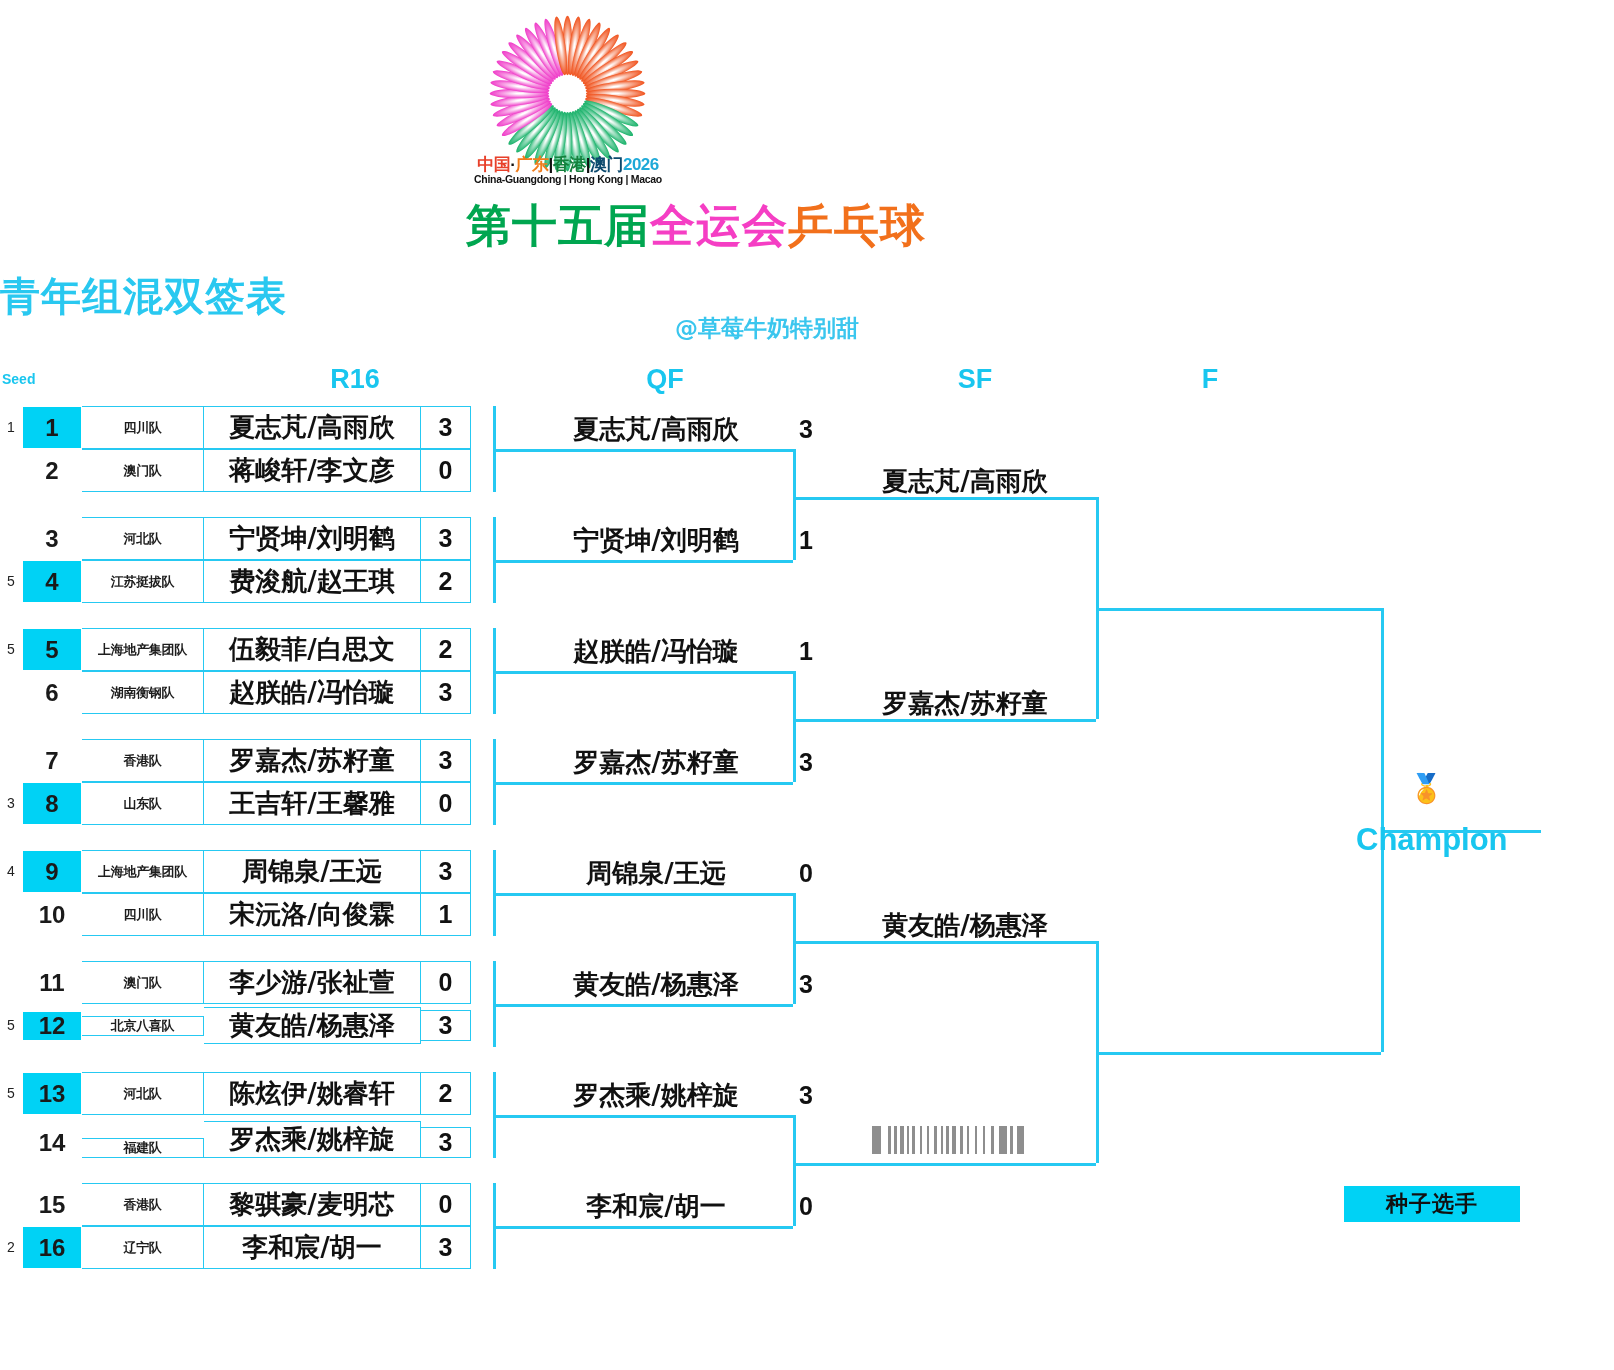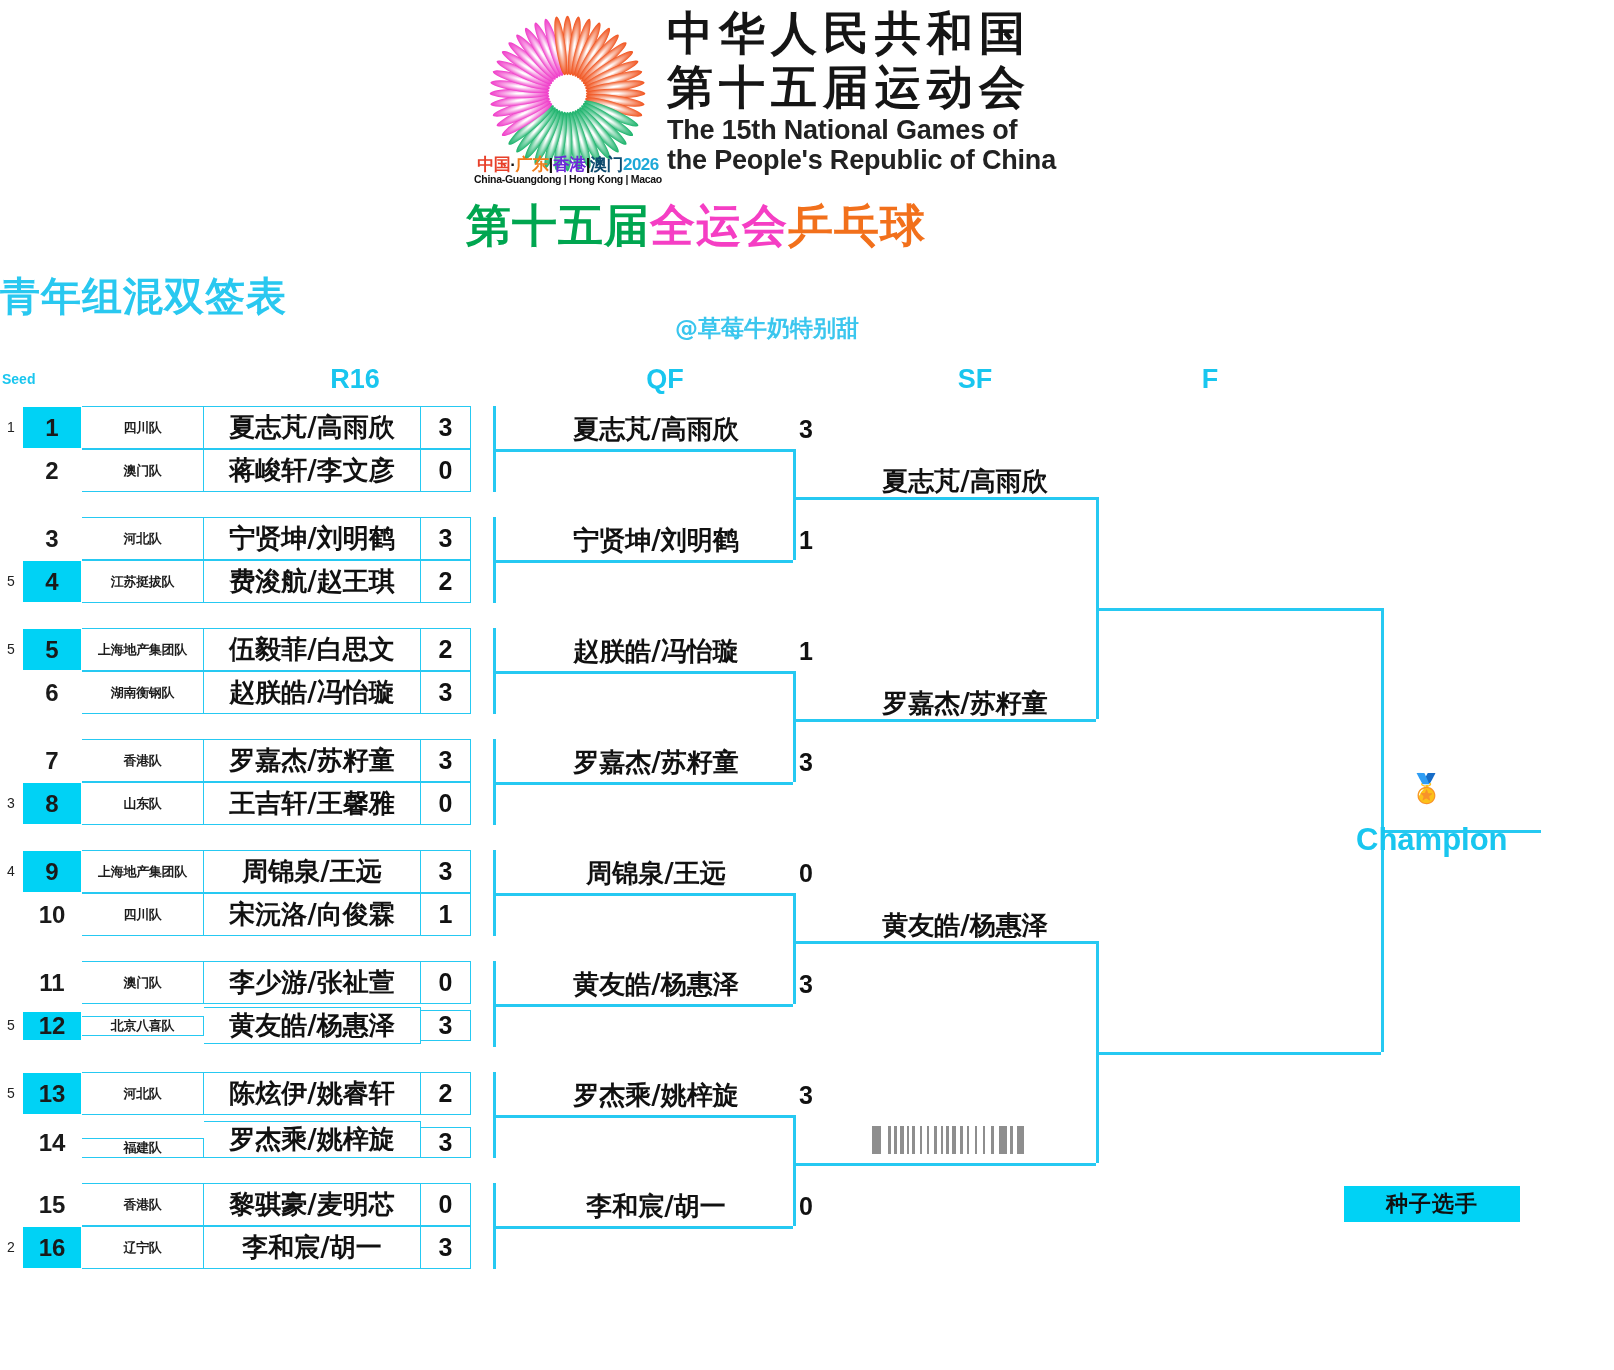--- a/index.html
+++ b/index.html
@@ -201,30 +201,24 @@
               <ellipse cx="0" cy="-55" rx="5.5" ry="34" fill="url(#gM)" transform="rotate(327.27272727272725)"></ellipse>
               <ellipse cx="0" cy="-55" rx="5.5" ry="34" fill="url(#gM)" transform="rotate(335.45454545454544)"></ellipse>
               <ellipse cx="0" cy="-55" rx="5.5" ry="34" fill="url(#gM)" transform="rotate(343.6363636363636)"></ellipse>
               <ellipse cx="0" cy="-55" rx="5.5" ry="34" fill="url(#gO)" transform="rotate(351.8181818181818)"></ellipse>
             </g>
         </g>
 
       </svg>
       <div id="logo-sub">
         <div class="l1">
-          <span style="color:#e8402a">中国</span><span style="color:#111">·</span><span style="color:#f07c1b">广东</span><span style="color:#111">|</span><span style="color:#6d28d9">香港</span><span style="color:#111">|</span><span style="color:#0c4a6e">澳门</span><span style="color:#1fa9d8">2026</span>
+          <span style="color:#e8402a">中国</span><span style="color:#111">·</span><span style="color:#f07c1b">广东</span><span style="color:#111">|</span><span style="color:#15803d">香港</span><span style="color:#111">|</span><span style="color:#0c4a6e">澳门</span><span style="color:#1fa9d8">2026</span>
         </div>
         <div class="l2">China-Guangdong | Hong Kong | Macao</div>
       </div>
-    </div>
-    <div id="logo-text">
-      <div class="cn1">中华人民共和国</div>
-      <div class="cn2">第十五届运动会</div>
-      <div class="en1">The 15th National Games of</div>
-      <div class="en2">the People's Republic of China</div>
     </div>
   </div>
 
   <div id="title-main"><span class="g">第十五届</span><span class="m">全运会</span><span class="o">乒乓球</span></div>
   <div id="title-sub">青年组混双签表</div>
   <div id="title-credit">@草莓牛奶特别甜</div>
 </div>
 
 <div id="hdr-seed">Seed</div>
 <div class="round-hdr" style="left:255px;top:364px;width:200px;">R16</div>

